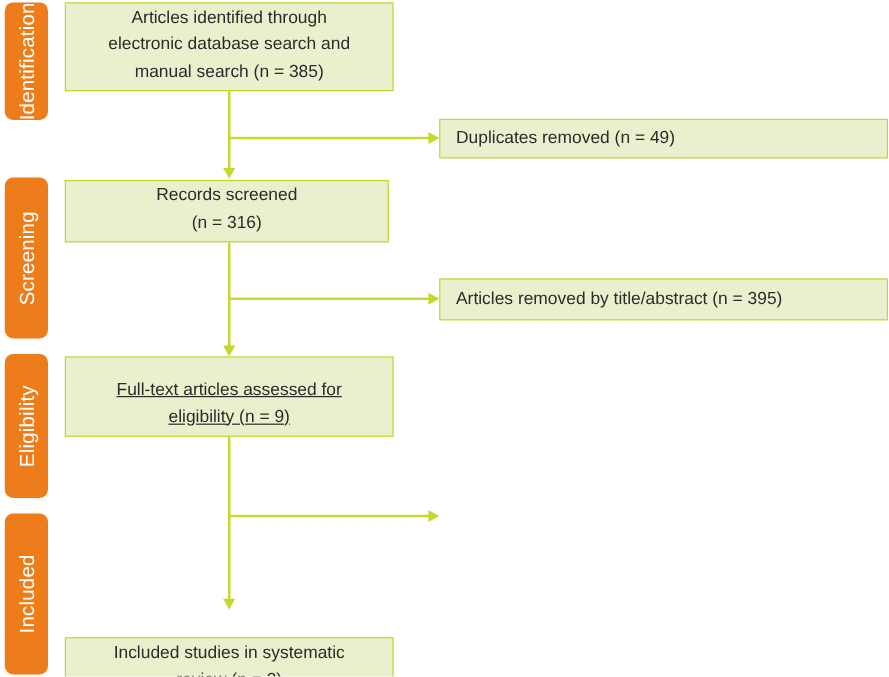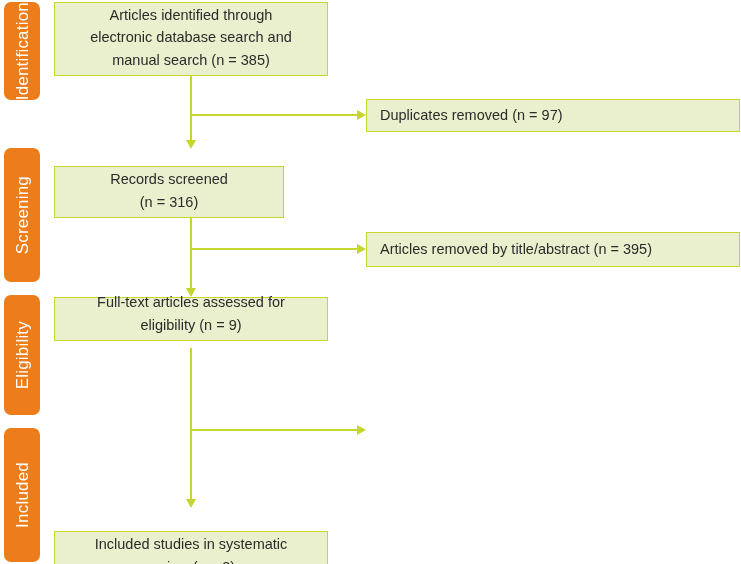--- a/index.html
+++ b/index.html
@@ -132,33 +132,33 @@
   <div class="conn-h" style="left:190px;top:429px;width:168px;"></div>
   <div class="arrow-right" style="left:357px;top:425px;"></div>
 
   <div class="flow-box" style="left:54px;top:2px;width:274px;height:74px;">
     <span class="box-text">Articles identified through
 electronic database search and
 manual search (n = 385)</span>
   </div>
 
   <div class="flow-box left-align" style="left:366px;top:99px;width:374px;height:33px;">
-    <span class="box-text">Duplicates removed (n = 97)</span>
+    <span class="box-text">Duplicates removed (n = 49)</span>
   </div>
 
-  <div class="flow-box" style="left:54px;top:166px;width:230px;height:52px;">
+  <div class="flow-box" style="left:54px;top:150px;width:270px;height:52px;">
     <span class="box-text">Records screened
 (n = 316)</span>
   </div>
 
   <div class="flow-box left-align" style="left:366px;top:232px;width:374px;height:35px;">
     <span class="box-text">Articles removed by title/abstract (n = 395)</span>
   </div>
 
-  <div class="flow-box" style="left:54px;top:297px;width:274px;height:44px;">
+  <div class="flow-box" style="left:54px;top:297px;width:274px;height:67px;text-decoration:underline;">
     <span class="box-text">Full-text articles assessed for
 eligibility (n = 9)</span>
   </div>
 
 
   <div class="flow-box" style="left:54px;top:531px;width:274px;height:52px;">
     <span class="box-text">Included studies in systematic
 review (n = 3)</span>
   </div>
 

